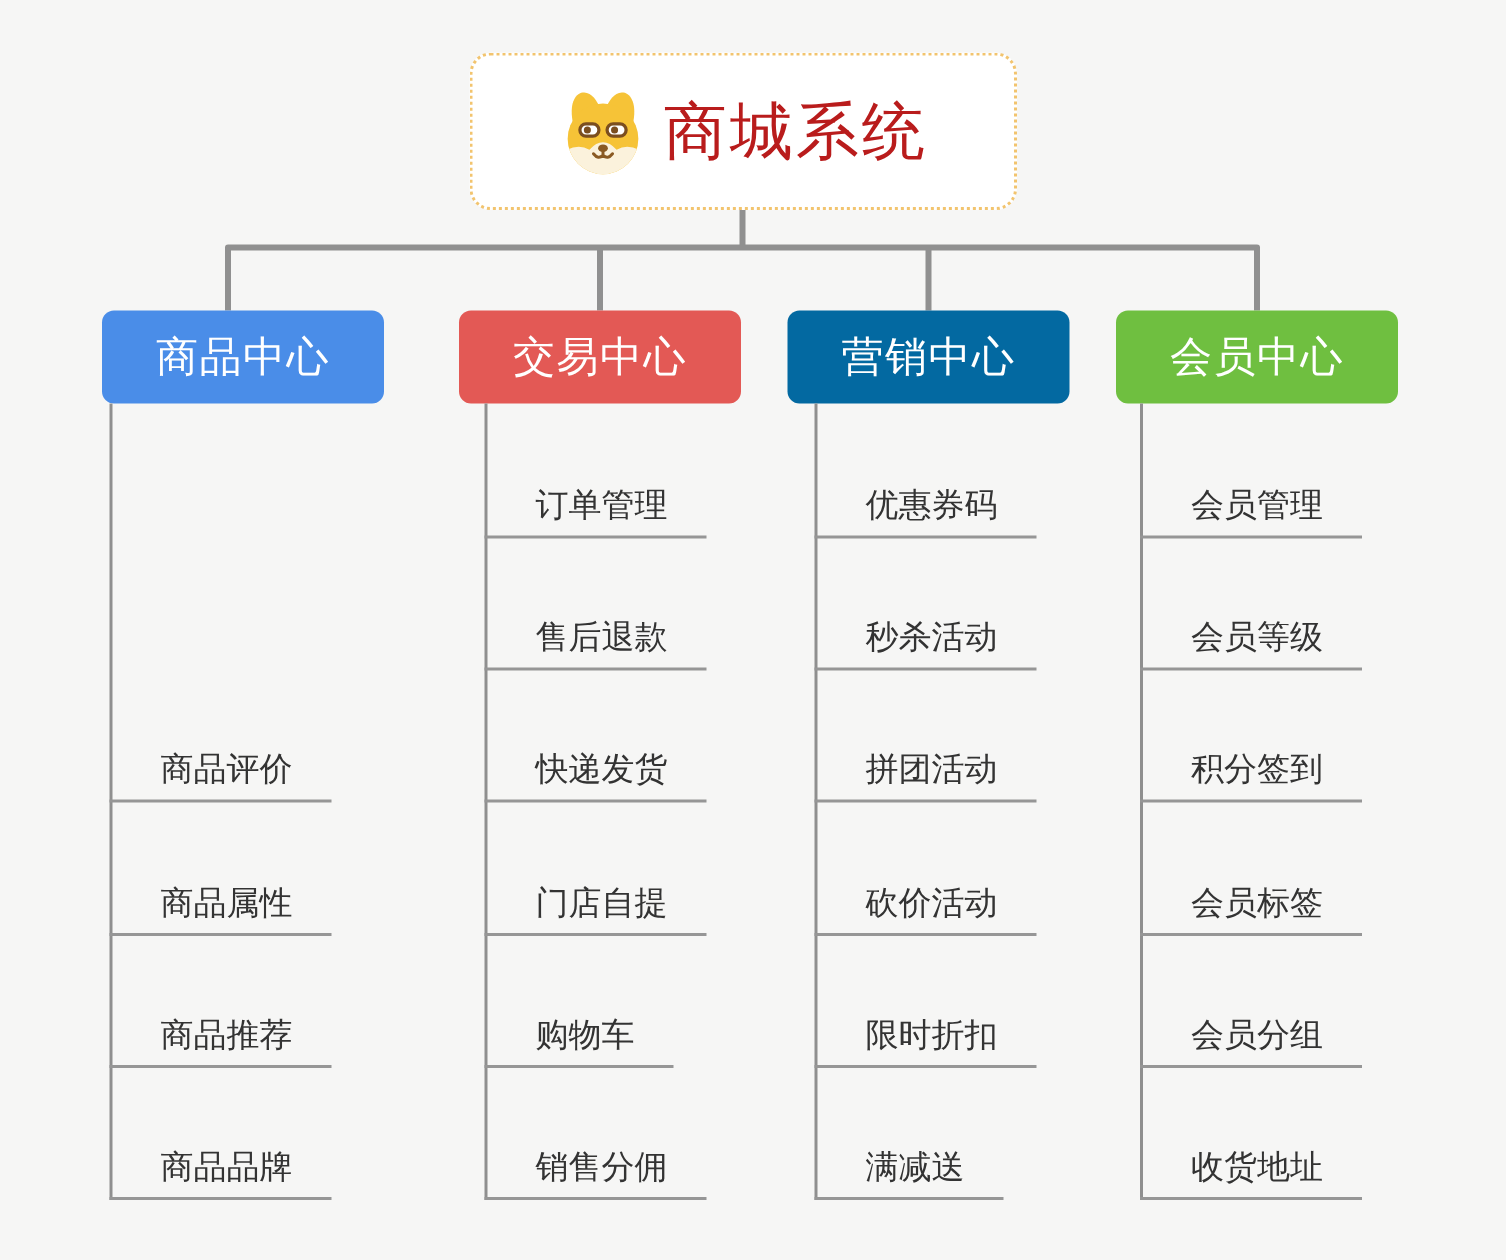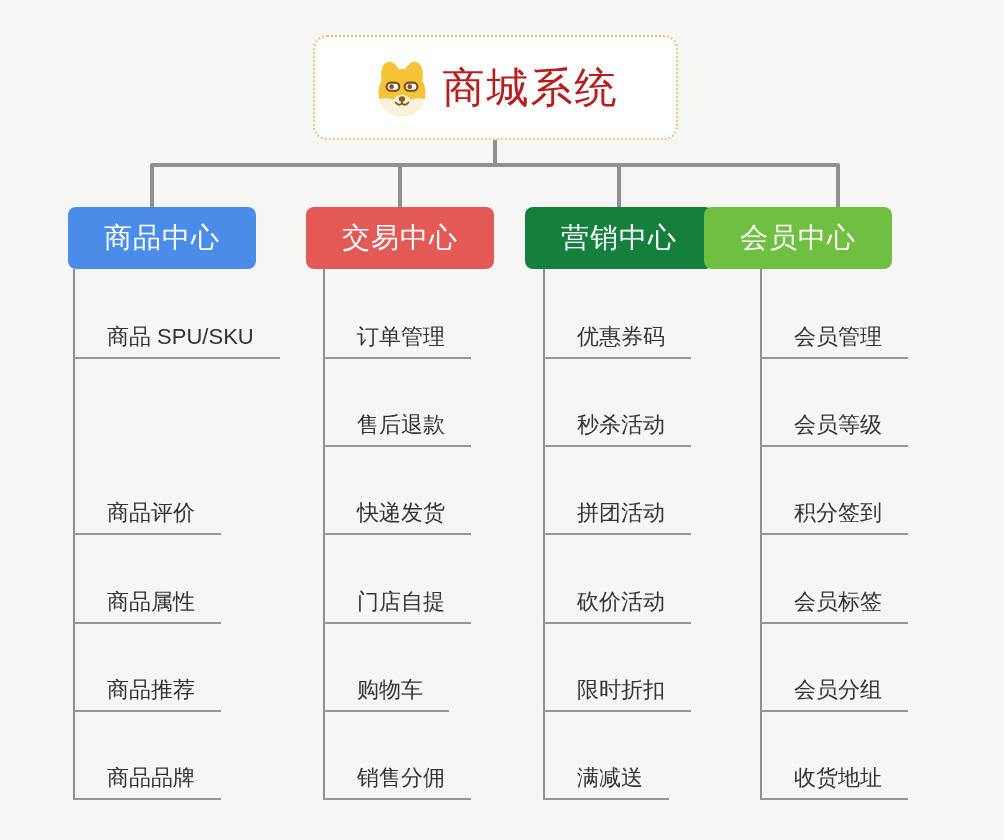--- a/index.html
+++ b/index.html
@@ -35,21 +35,21 @@
   .conn.rail {left:150px;top:163px;width:690px;height:4px;border-radius:2px;}
   .conn.drop {top:165px;width:4px;height:42px;}
   .conn.d0{left:150px;} .conn.d1{left:398px;} .conn.d2{left:617px;} .conn.d3{left:836px;}
   
   .branch-header{
     position:absolute;top:207px;width:188px;height:62px;
     border-radius:8px;
     display:flex;align-items:center;justify-content:center;
     color:#ffffff;font-size:28px;letter-spacing:1px;
   }
-  .h0{left:58px;margin-left:10px;} .h1{left:306px;} .h2{left:525px;} .h3{left:704px;}
+  .h0{left:58px;margin-left:10px;} .h1{left:306px;} .h2{left:525px;} .h3{left:744px;}
   
   .branch-rail{
     position:absolute;top:269px;width:2px;height:531px;
     background:#8f8f8f;
   }
   .c0{left:73px;} .c1{left:323px;} .c2{left:543px;} .c3{left:760px;}
   
   .leaf{
     position:absolute;
     height:40px;line-height:40px;
@@ -92,29 +92,28 @@
 
   <div class="conn riser"></div>
   <div class="conn rail"></div>
   <div class="conn drop d0"></div>
   <div class="conn drop d1"></div>
   <div class="conn drop d2"></div>
   <div class="conn drop d3"></div>
 
   <div class="branch-header h0" style="background-color: rgb(74, 141, 232);">商品中心</div>
   <div class="branch-header h1" style="background-color: rgb(227, 89, 85);">交易中心</div>
-  <div class="branch-header h2" style="background-color: #15803d;">营销中心</div>
+  <div class="branch-header h2" style="background-color: #0369a1;">营销中心</div>
   <div class="branch-header h3" style="background-color: rgb(111, 191, 64);">会员中心</div>
 
   <div class="branch-rail c0"></div>
   <div class="branch-rail c1"></div>
   <div class="branch-rail c2"></div>
   <div class="branch-rail c3"></div>
 
-  <div class="leaf c0 r0">商品 SPU/SKU</div>
   <div class="leaf c0 r2">商品评价</div>
   <div class="leaf c0 r3">商品属性</div>
   <div class="leaf c0 r4">商品推荐</div>
   <div class="leaf c0 r5">商品品牌</div>
 
   <div class="leaf c1 r0">订单管理</div>
   <div class="leaf c1 r1">售后退款</div>
   <div class="leaf c1 r2">快递发货</div>
   <div class="leaf c1 r3">门店自提</div>
   <div class="leaf c1 r4">购物车</div>

